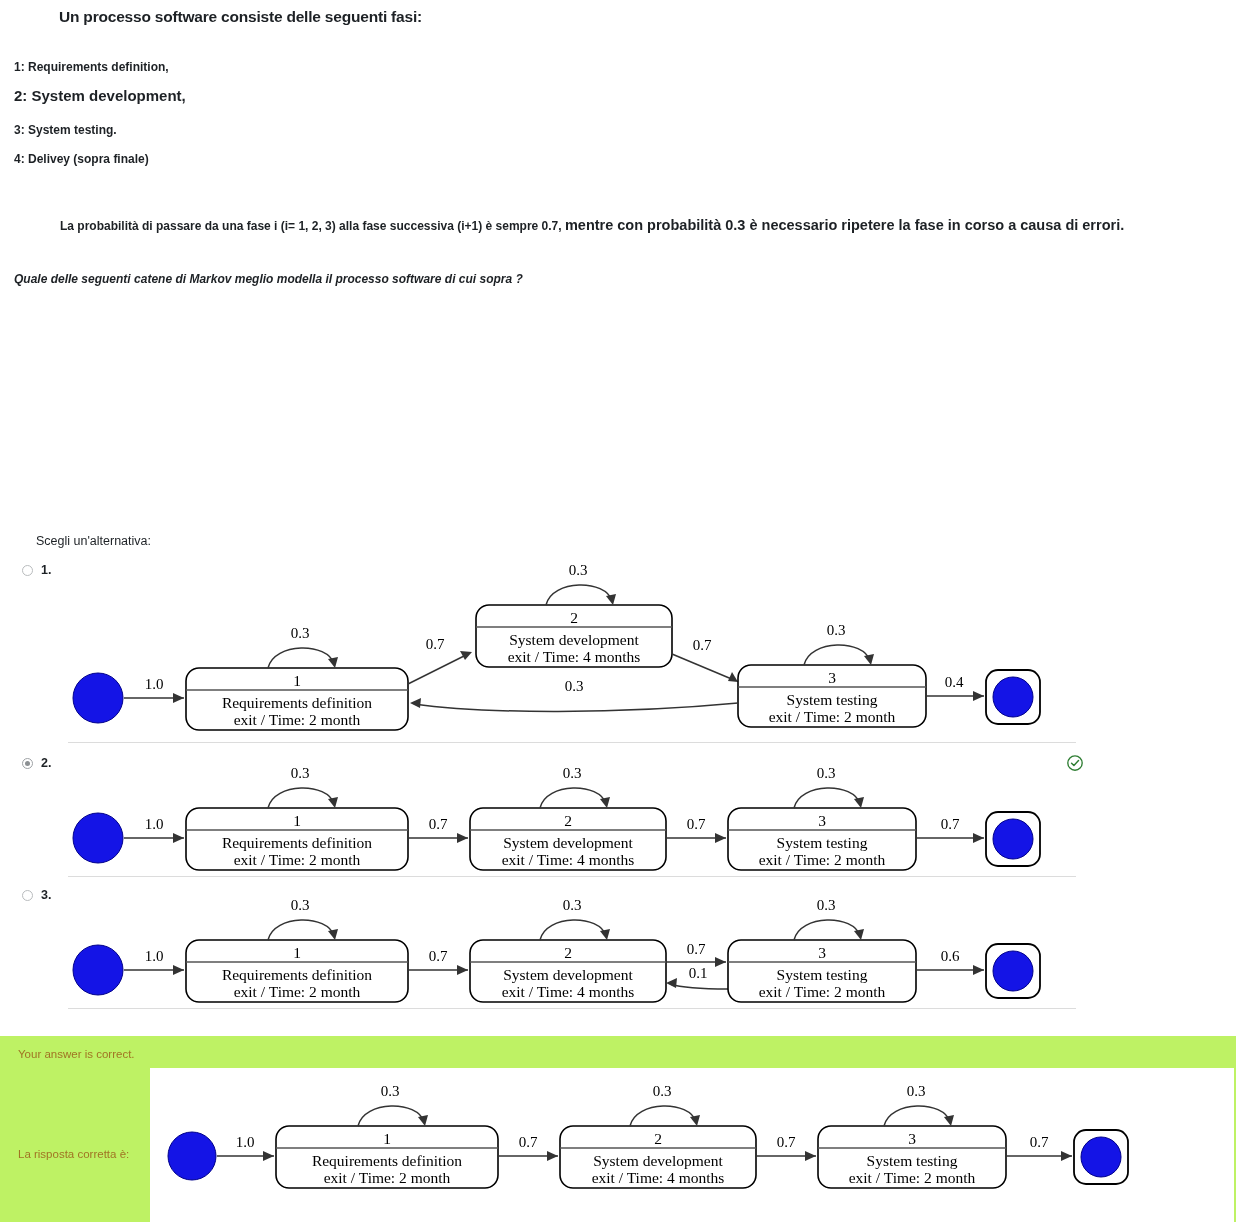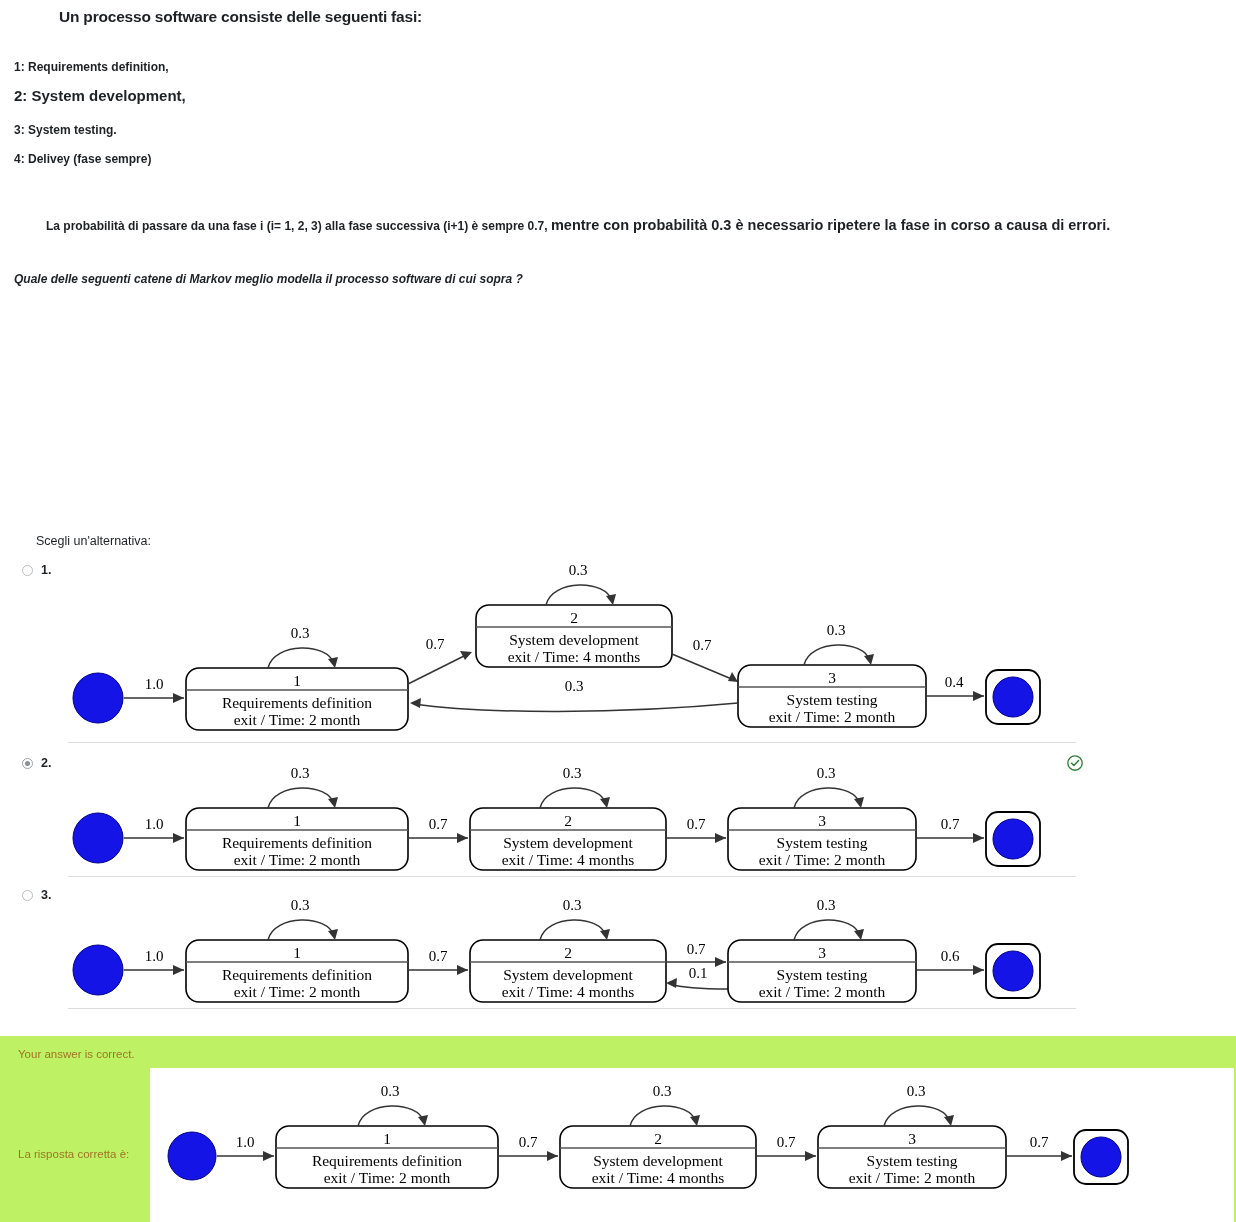--- a/index.html
+++ b/index.html
@@ -5,21 +5,21 @@
   html,body{margin:0;padding:0;}
   body{
     width:1236px;height:1222px;background:#ffffff;
     font-family:"Liberation Sans",sans-serif;
     color:#1d2125;overflow:hidden;position:relative;
   }
   .question-text{position:absolute;left:14px;font-weight:bold;color:#1d2125;}
   .q-title{top:8px;font-size:15.5px;letter-spacing:-0.2px;margin-left:45px;}
   .q-phase{font-size:12px;}
   .q-phase.big{font-size:15px;}
-  .q-prob{top:216px;left:2px;font-size:12px;line-height:1.3;white-space:nowrap;padding-left:44px;}
+  .q-prob{top:216px;left:16px;font-size:12px;line-height:1.3;white-space:nowrap;padding-left:44px;}
   .q-prob .big{font-size:14.5px;font-weight:bold;}
   .q-ask{top:272px;font-size:12px;font-style:italic;}
 
   .choose-label{position:absolute;left:14px;top:534px;font-size:12.5px;font-weight:normal;color:#1d2125;margin-left:22px;}
 
   .option-row{position:absolute;left:0;width:1236px;}
   .radio-wrap{position:absolute;left:22px;display:flex;align-items:center;gap:8px;}
   .radio{width:11px;height:11px;border-radius:50%;border:1px solid #b9bcbe;background:#fff;box-sizing:border-box;display:inline-block;position:relative;}
   .radio.checked{border-color:#9ea2a5;background:#fff;}
   .radio.checked::after{content:"";position:absolute;left:2px;top:2px;width:5px;height:5px;border-radius:50%;background:#8c9093;}
@@ -44,21 +44,21 @@
   .startdot{fill:#1414e6;stroke:#00008b;stroke-width:1;}
   .endring{fill:#ffffff;stroke:#000000;stroke-width:1.8;}
 </style>
 </head>
 <body>
 
 <div class="question-text q-title">Un processo software consiste delle seguenti fasi:</div>
 <div class="question-text q-phase" style="top:60px">1: Requirements definition,</div>
 <div class="question-text q-phase big" style="top:87px">2: System development,</div>
 <div class="question-text q-phase" style="top:123px">3: System testing.</div>
-<div class="question-text q-phase" style="top:152px">4: Delivey (fase sempre)</div>
+<div class="question-text q-phase" style="top:152px">4: Delivey (sopra finale)</div>
 
 <div class="q-prob question-text"><span>La probabilità di passare da una fase i (i= 1, 2, 3) alla fase successiva (i+1) è sempre 0.7,</span> <span class="big">mentre con probabilità 0.3 è necessario ripetere la fase in corso a causa di errori.</span></div>
 
 <div class="question-text q-ask">Quale delle seguenti catene di Markov meglio modella il processo software di cui sopra ?</div>
 
 <div class="choose-label">Scegli un'alternativa:</div>
 
 <div class="option-row" style="top:560px;height:180px">
   <div class="radio-wrap" style="top:3px">
     <span class="radio"></span>

